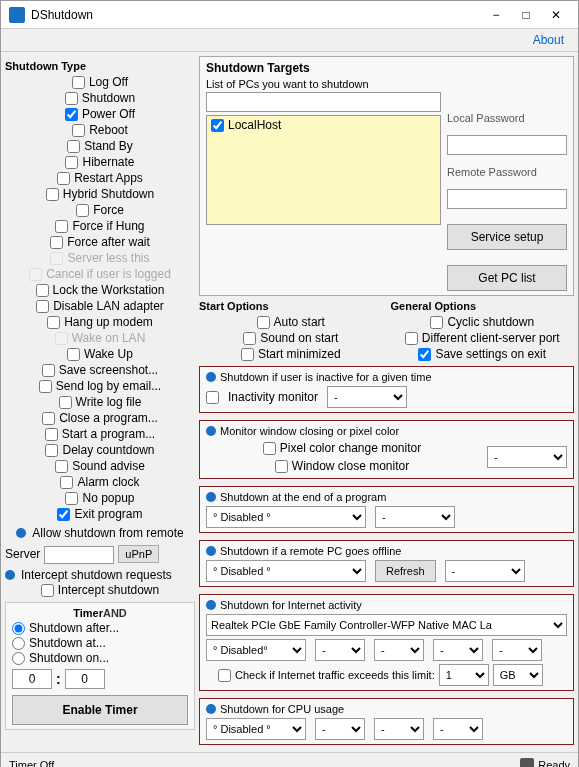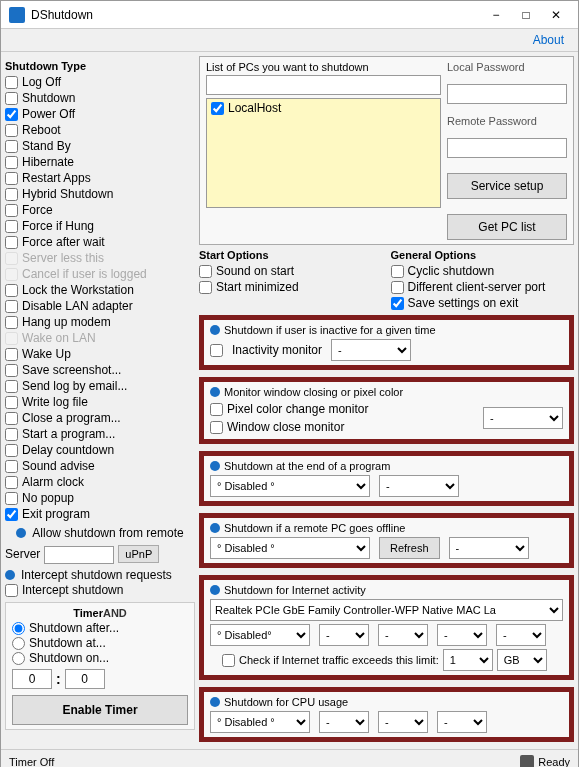--- a/index.html
+++ b/index.html
@@ -93,20 +93,21 @@
       font-weight: bold;
       margin-bottom: 2px;
       margin-top: 4px;
     }
     .checkbox-item {
       display: flex;
       align-items: center;
       gap: 4px;
       padding: 1px 0;
       cursor: default;
+      justify-content: center;
     }
     .checkbox-item input[type=checkbox] {
       cursor: pointer;
       width: 13px;
       height: 13px;
     }
     .checkbox-item label {
       cursor: pointer;
       font-size: 12px;
       color: #000;
@@ -252,20 +253,21 @@
       display: flex;
       align-items: center;
       gap: 4px;
       padding: 2px 4px;
     }
     .password-area {
       width: 120px;
       display: flex;
       flex-direction: column;
       gap: 11px;
+      margin-top: 34px;
     }
     .pass-label { font-size: 11px; color: #555; }
     .pass-input {
       width: 100%;
       height: 20px;
       border: 1px solid #999;
       font-size: 11px;
       padding: 0 2px;
     }
     .service-btn {
@@ -284,21 +286,21 @@
       gap: 8px;
     }
     .start-options, .general-options {
       flex: 1;
       font-size: 11px;
     }
     .options-header { font-weight: bold; margin-bottom: 2px; font-size: 11px; }
 
     
     .shutdown-cond {
-      border: 5px solid #7f1d1d;
+      border: 1px solid #7f1d1d;
       padding: 4px 6px;
       background: #f8f8f8;
       margin-bottom: 3px;
     }
     .cond-header {
       display: flex;
       align-items: center;
       gap: 4px;
       font-size: 11px;
       margin-bottom: 3px;
@@ -558,20 +560,21 @@
           <span class="time-colon">:</span>
           <input type="text" class="time-spinner" value="0" style="">
         </div>
         <button class="enable-timer-btn">Enable Timer</button>
       </div>
     </div>
 
     <div class="right-panel">
 
       <div class="targets-section">
+        <div class="targets-header">Shutdown Targets</div>
         <div class="targets-body">
           <div class="pc-list-area">
             <div style="font-size:11px;margin-bottom:2px;">List of PCs you want to shutdown</div>
             <input type="text" class="pc-input" style="">
             <div class="pc-listbox">
               <div class="pc-list-item">
                 <input type="checkbox" checked="" style="">
                 <span>LocalHost</span>
               </div>
             </div>
@@ -584,20 +587,24 @@
             <button class="service-btn">Service setup</button>
             <button class="service-btn">Get PC list</button>
           </div>
         </div>
       </div>
 
       <div class="options-row">
         <div class="start-options">
           <div class="options-header">Start Options</div>
           <div class="checkbox-item">
+            <input type="checkbox" id="so0" style="">
+            <label for="so0">Auto start</label>
+          </div>
+          <div class="checkbox-item">
             <input type="checkbox" id="so1" style="">
             <label for="so1">Sound on start</label>
           </div>
           <div class="checkbox-item">
             <input type="checkbox" id="so2" style="">
             <label for="so2">Start minimized</label>
           </div>
         </div>
         <div class="general-options">
           <div class="options-header">General Options</div>

